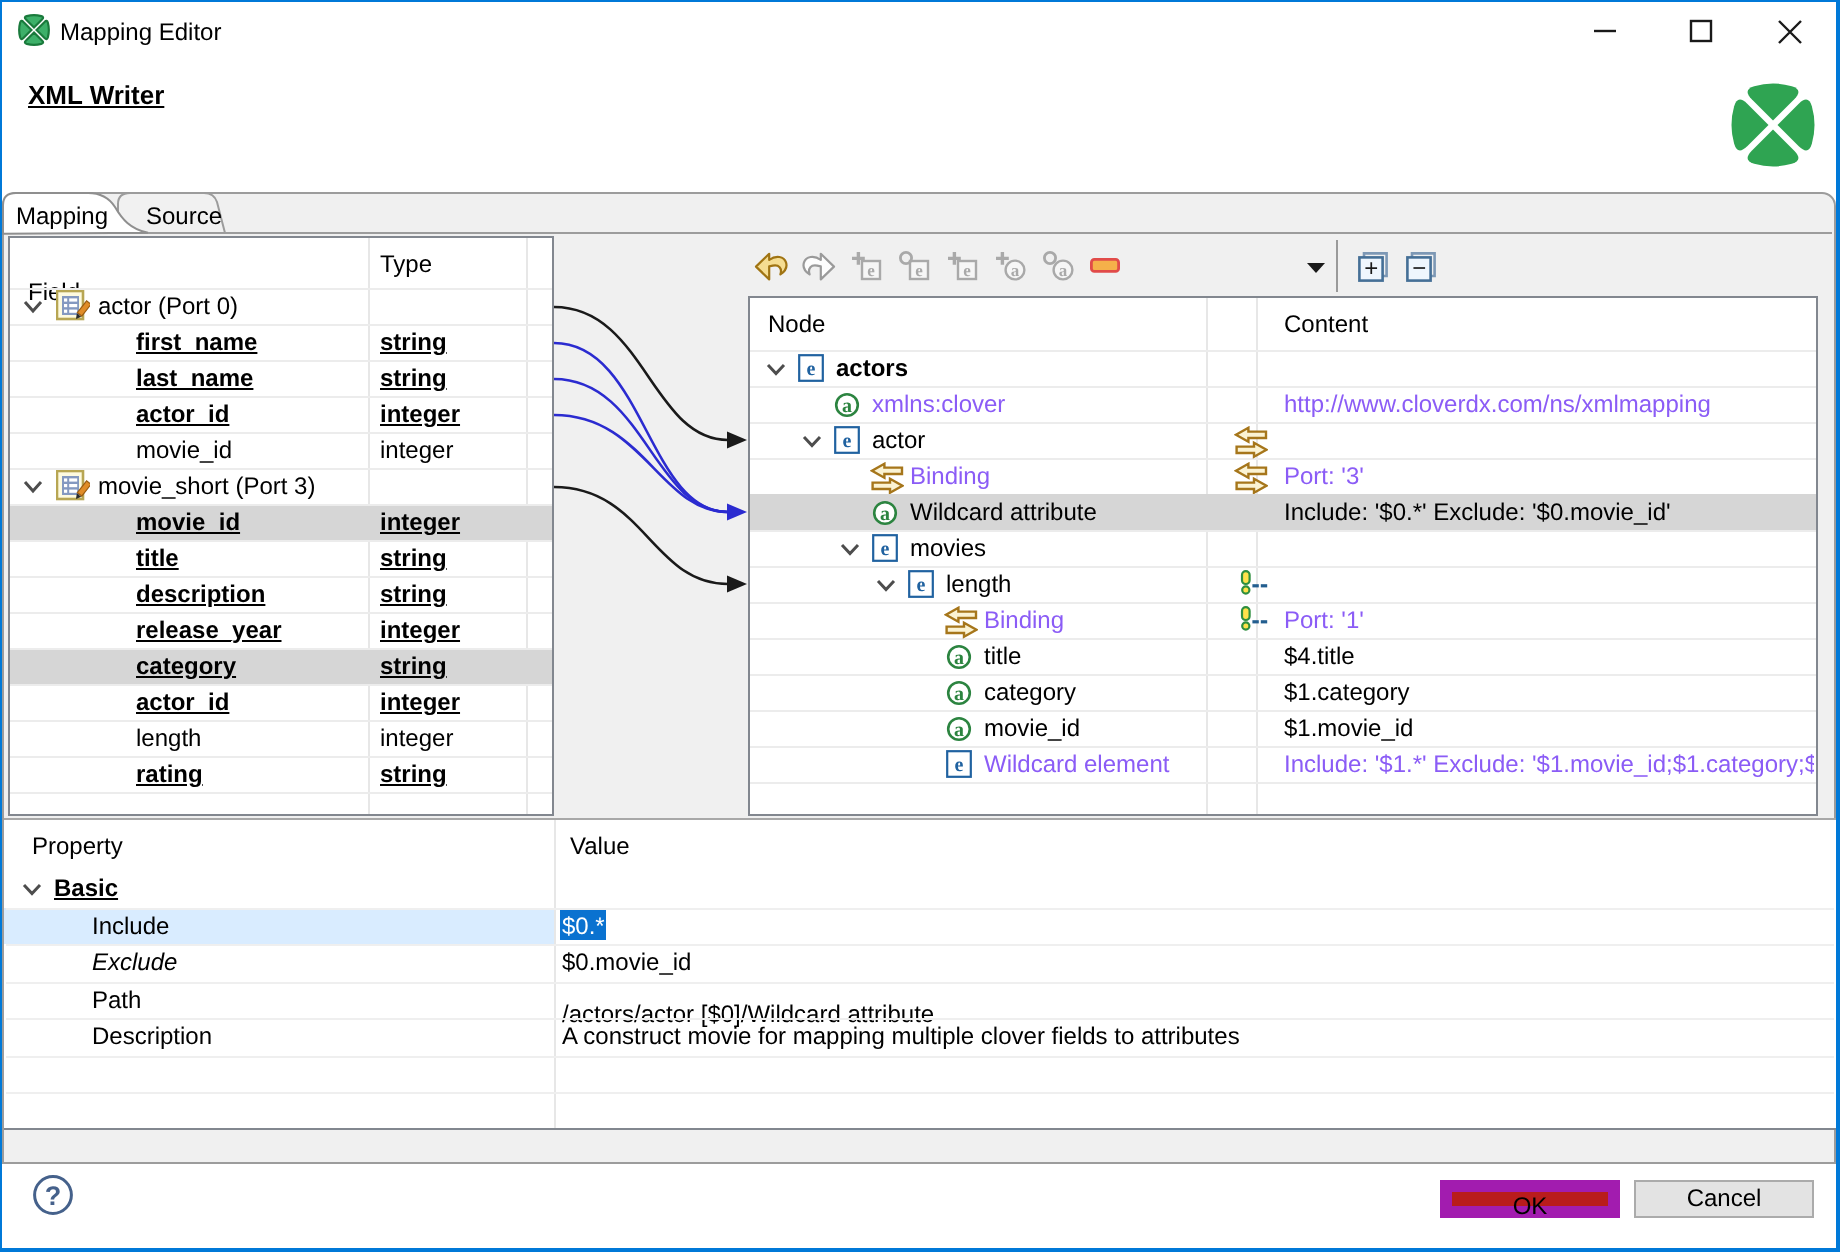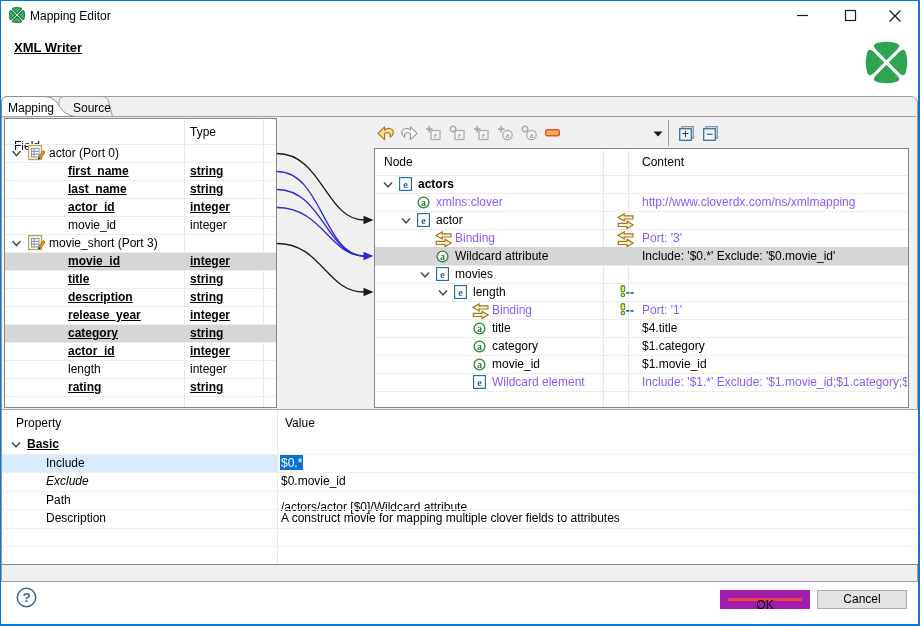--- a/index.html
+++ b/index.html
@@ -350,16 +350,16 @@
 <div class="sep" style="left:3px;top:472px;width:914px;background:#efefef;"></div>
 <div class="sep" style="left:3px;top:490.5px;width:914px;background:#efefef;"></div>
 <div class="sep" style="left:3px;top:509px;width:914px;background:#efefef;"></div>
 <div class="sep" style="left:3px;top:527.5px;width:914px;background:#efefef;"></div>
 <div class="sep" style="left:3px;top:546px;width:914px;background:#efefef;"></div>
 
 <svg class="abs" style="left:16px;top:587px;" width="21" height="21" viewBox="0 0 21 21">
 <circle cx="10.5" cy="10.5" r="9.2" fill="none" stroke="#45618b" stroke-width="1.5"></circle>
 <text x="10.5" y="15.3" font-size="13.5" font-weight="bold" fill="#45618b" text-anchor="middle" font-family="Liberation Sans">?</text>
   </svg>
-<div class="abs" style="left:720px;top:590px;width:90px;height:19px;background:#ef4444;
-border:8px solid #a21caf;box-sizing:border-box;text-align:center;line-height:15px;">OK</div>
+<div class="abs" style="left:720px;top:590px;width:90px;height:19px;background:#b91c1c;
+border:6px solid #a21caf;box-sizing:border-box;text-align:center;line-height:15px;">OK</div>
 <div class="abs" style="left:817px;top:590px;width:90px;height:19px;background:#e3e3e3;
 border:1px solid #ababab;box-sizing:border-box;text-align:center;line-height:17px;">Cancel</div>
 
 </body></html>

